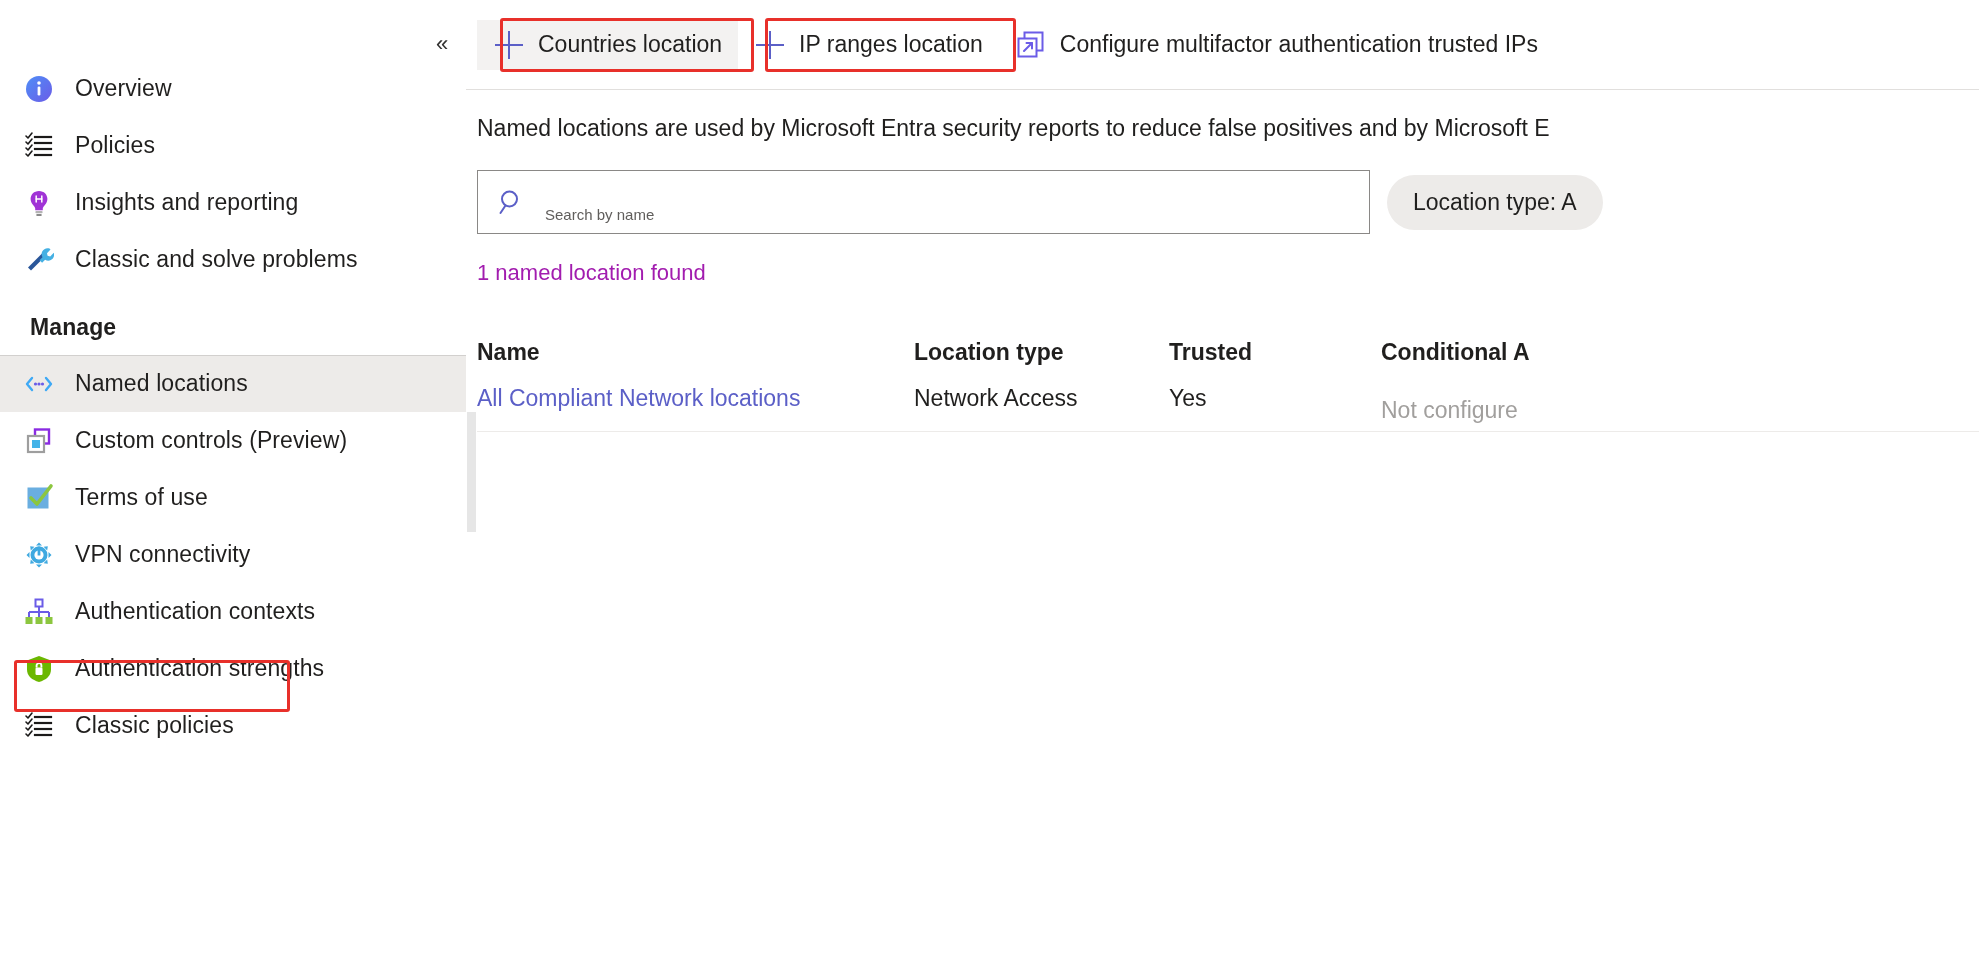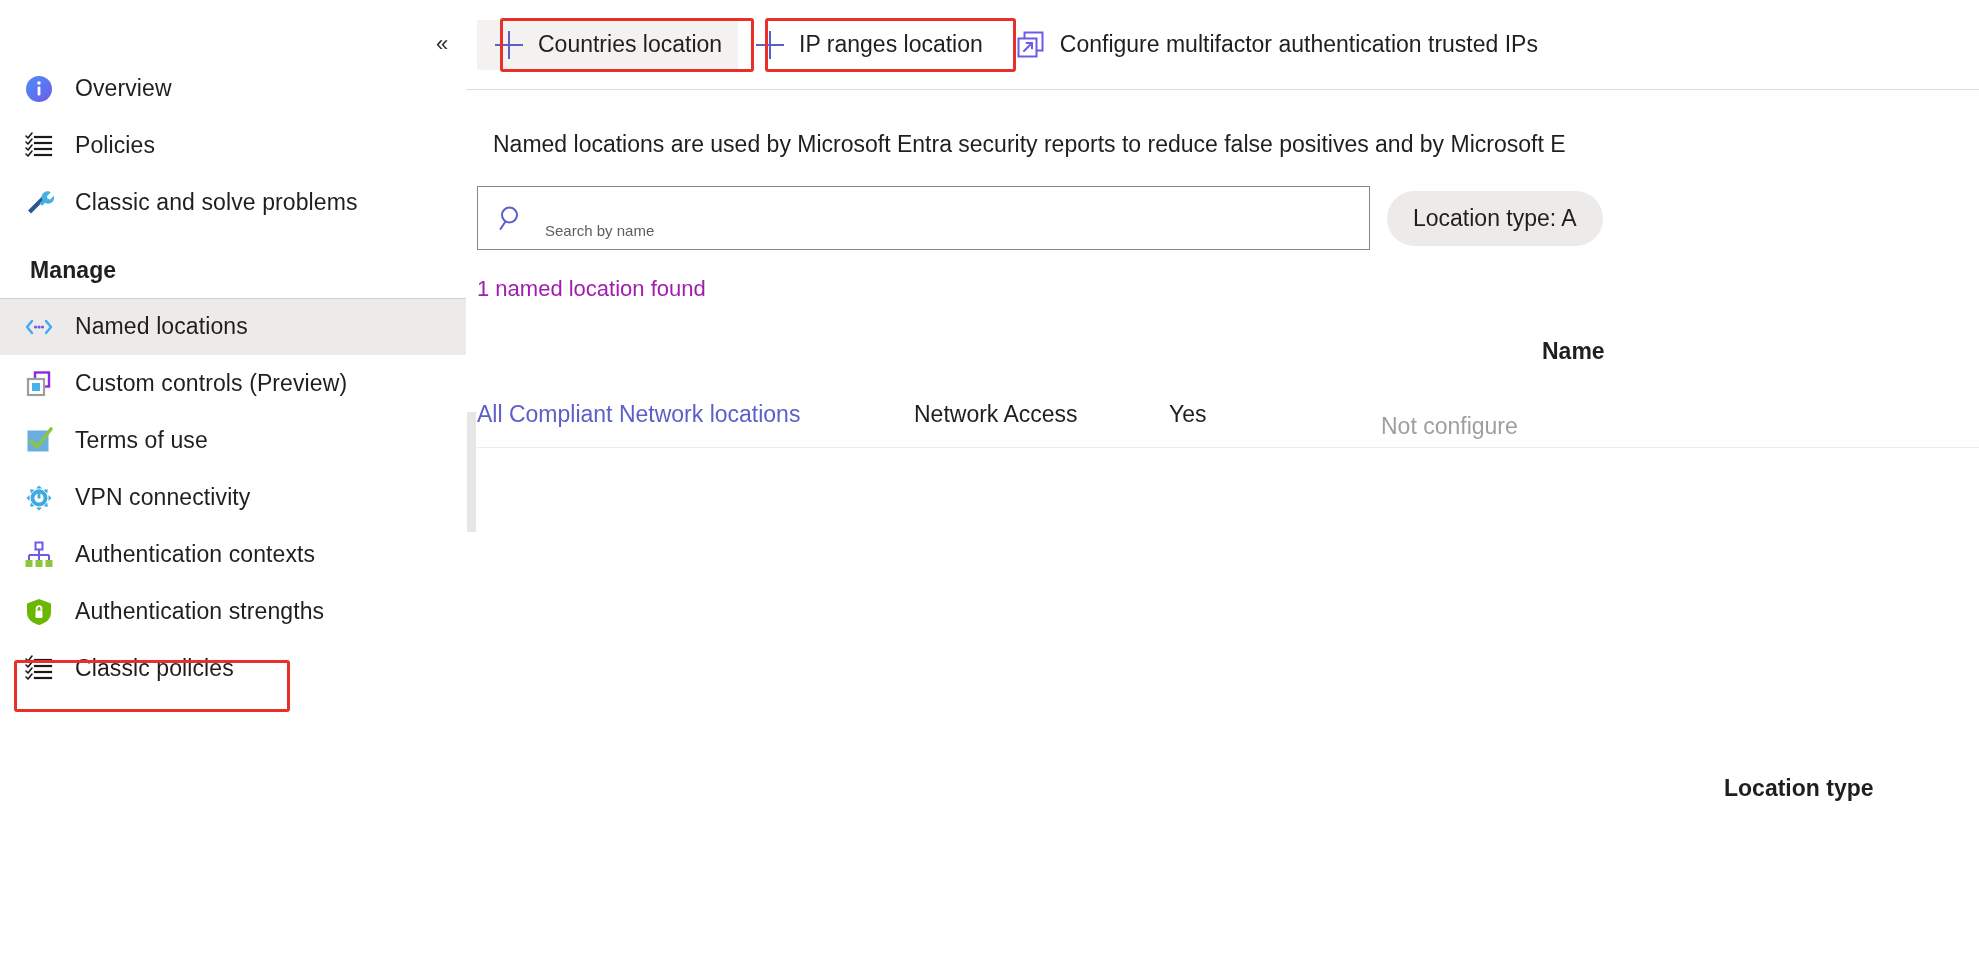--- a/index.html
+++ b/index.html
@@ -159,21 +159,21 @@
     background: #5b5fc7;
   }
   .plus-glyph::before { left: 13px; top: 0; width: 2px; height: 28px; }
   .plus-glyph::after  { top: 13px; left: 0; height: 2px; width: 28px; }
 
   .desc {
     padding: 22px 0 0 11px;
     max-width: 1560px;
   }
   .desc p {
-    margin: 16px;
+    margin: 0;
     font-size: 23px;
     line-height: 32px;
     color: #201f1e;
     white-space: nowrap;
   }
   .learn-link {
     color: #5b5fc7;
     text-decoration: none;
     cursor: pointer;
   }
@@ -251,21 +251,21 @@
     color: #201f1e;
   }
   .grid-row {
     display: flex;
     align-items: center;
     height: 66px;
     border-bottom: 1px solid #edebe9;
     font-size: 23px;
     color: #201f1e;
   }
-  .grid-head { border-bottom: none; flex-direction: column; }
+  .grid-head { border-bottom: none; }
   .col-name     { width: 437px; flex: 0 0 437px; }
   .col-type     { width: 255px; flex: 0 0 255px; }
   .col-trusted  { width: 212px; flex: 0 0 212px; }
   .col-ca       { width: 400px; flex: 0 0 400px; }
   .cell-link {
     color: #5b5fc7;
     text-decoration: none;
     cursor: pointer;
   }
   .muted { color: #a19f9d; margin-top: 24px; }
@@ -313,20 +313,35 @@
               <polyline points="2,5 4,7 8,2"></polyline>
               <polyline points="2,11 4,13 8,8"></polyline>
               <polyline points="2,17 4,19 8,14"></polyline>
               <polyline points="2,23 4,25 8,20"></polyline>
             </g>
           </svg>
         </span>
         <span class="nav-label">Policies</span>
       </div>
 
+      <div class="nav-item">
+        <span class="nav-icon">
+          <svg width="30" height="30" viewBox="0 0 30 30">
+            <path d="M15 3c-5 0-8.4 3.6-8.4 8 0 3 1.7 5.3 3.3 7 .9 1 1.3 1.8 1.3 2.8v1.4h7.6v-1.4c0-1 .4-1.8 1.3-2.8 1.6-1.7 3.3-4 3.3-7 0-4.4-3.4-8-8.4-8z" fill="#a033d6"></path>
+            <rect x="11.4" y="23" width="7.2" height="2.2" rx="1" fill="#b3b3b3"></rect>
+            <rect x="12.2" y="26" width="5.6" height="2" rx="1" fill="#8a8a8a"></rect>
+            <g stroke="#ffffff" stroke-width="1.5" fill="none" stroke-linecap="round">
+              <line x1="12.2" y1="8" x2="12.2" y2="14"></line>
+              <line x1="17.8" y1="8" x2="17.8" y2="14"></line>
+              <path d="M12.2 11h5.6"></path>
+            </g>
+          </svg>
+        </span>
+        <span class="nav-label">Insights and reporting</span>
+      </div>
 
       <div class="nav-item">
         <span class="nav-icon">
           <svg width="30" height="30" viewBox="0 0 30 30">
             <path d="M4 26.5 L19 11.5 L22 14.5 L7 29.5 Z" transform="translate(0,-4)" fill="#2a5699"></path>
             <path d="M25.5 3.5c-2.8-1-6 .3-7.3 3-.9 1.9-.7 4 .3 5.7l-3 3 2.6 2.6 3-3c1.7 1 3.8 1.2 5.7.3 2.7-1.3 4-4.5 3-7.3l-3.6 3.6-2.6-.6-.6-2.6 3.5-3.7z" fill="#45b0e3"></path>
             <path d="M6.5 3.5 L3.5 6.5 L15 18 L18 15 Z" fill="#3b82c4" opacity="0.0"></path>
             <path d="M4.2 4.2 L18.5 18.5 L15.6 21.4 L1.3 7.1 Z" fill="#1e4f91" opacity="0"></path>
             <path d="M3 3 L7 3 L24 20 L20 24 L3 7 Z" fill="#1f4e96" opacity="0"></path>
             <path d="M5.5 2.5 L2.5 5.5 L20 23 L23 20 Z" fill="#2f6fb5" opacity="0"></path>

